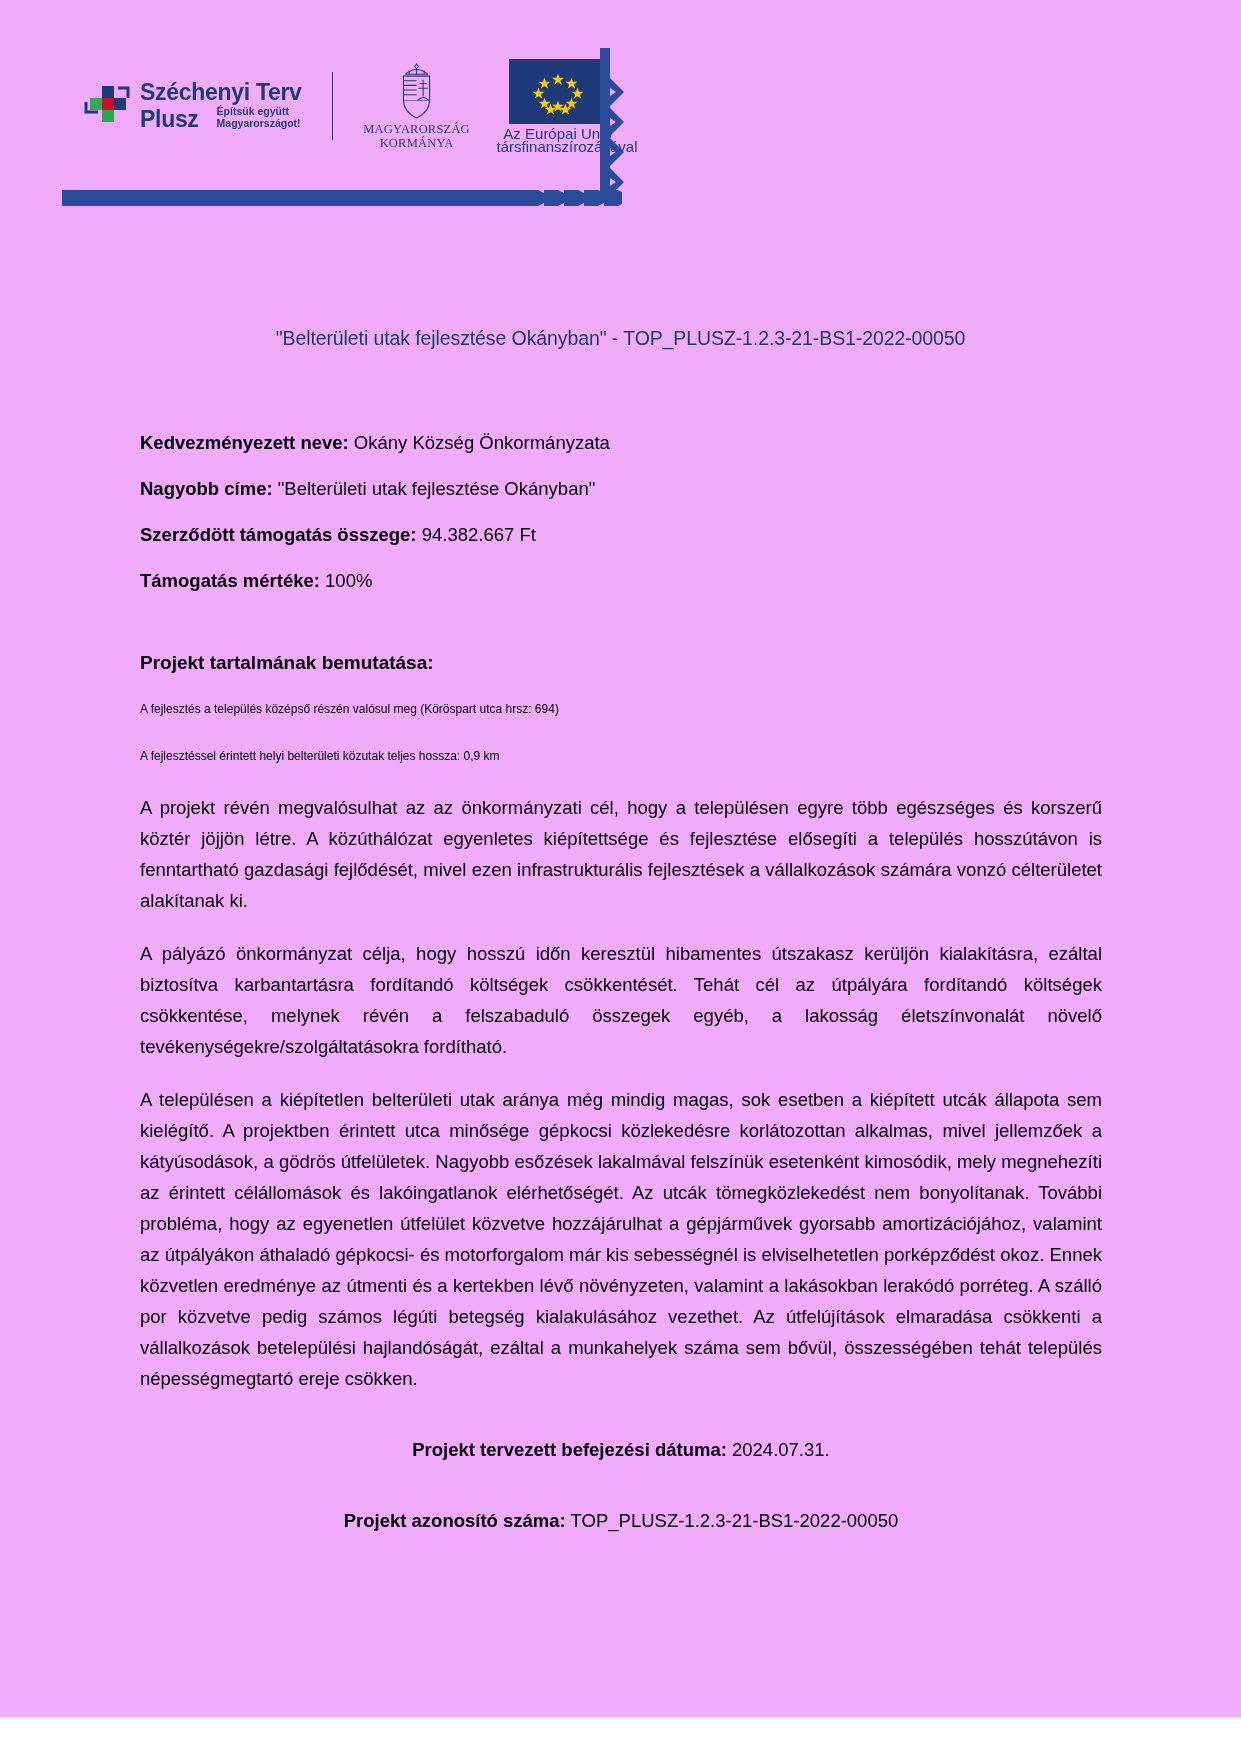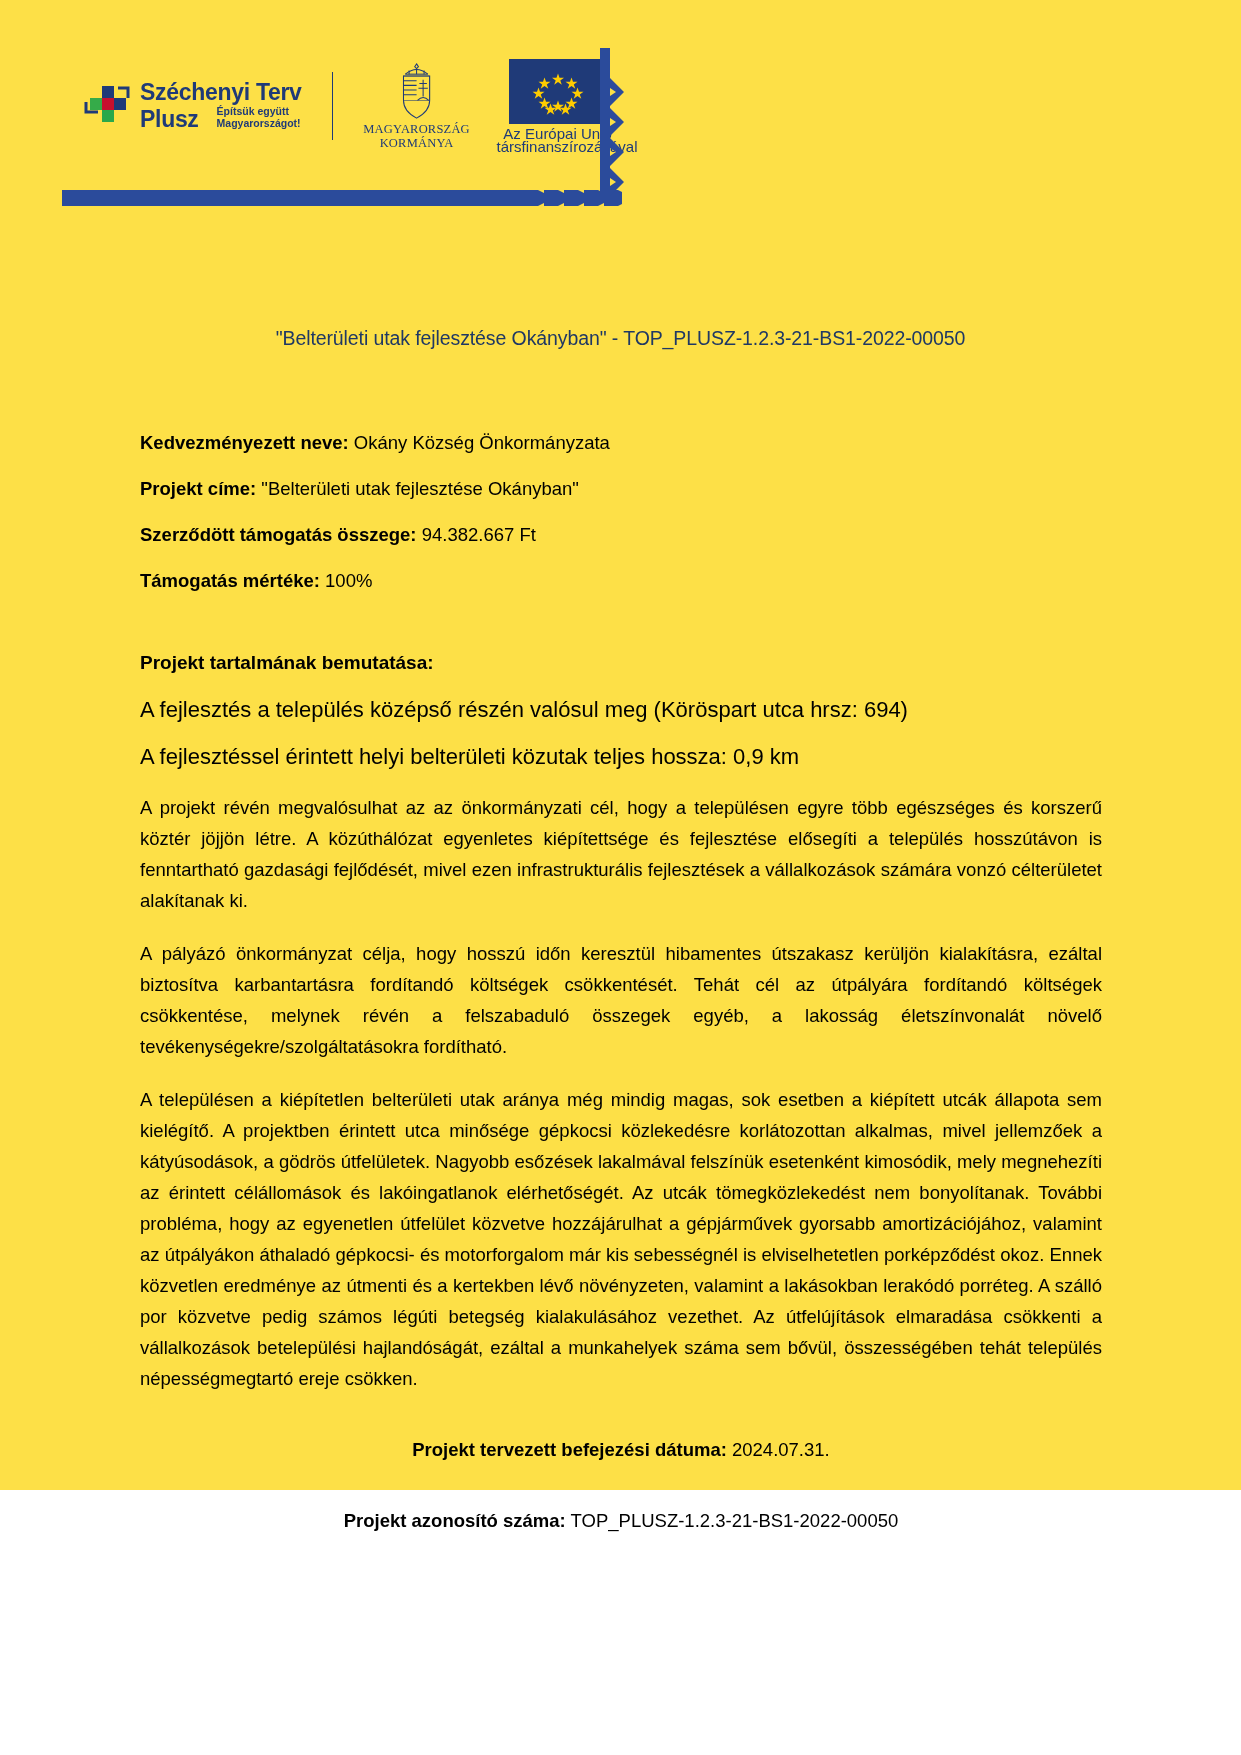--- a/index.html
+++ b/index.html
@@ -11,23 +11,23 @@
     width: 1241px;
     height: 1755px;
     font-family: "Liberation Sans", sans-serif;
     color: #000000;
     position: relative;
     overflow: hidden;
   }
 
   .page {
     width: 1241px;
-    height: 1490px;
+    height: 1717px;
     position: relative;
-    background: #fde047;
+    background: #f0abfc;
     box-sizing: border-box;
   }
 
   
   .header-banner {
     position: absolute;
     left: 62px;
     top: 48px;
     width: 560px;
     height: 158px;
@@ -191,21 +191,21 @@
   .spacer-md { height: 22px; }
 
   .sec-heading {
     font-size: 19px;
     font-weight: bold;
     line-height: 23px;
     margin-bottom: 24px;
   }
 
   .simple-line {
-    font-size: 22px;
+    font-size: 12px;
     line-height: 23px;
     margin-bottom: 24px;
   }
 
   p.para {
     font-size: 18.5px;
     line-height: 31px;
     text-align: justify;
     margin: 0 0 22px 0;
     hyphens: none;
@@ -333,21 +333,21 @@
 
   <div class="doc-title">"Belterületi utak fejlesztése Okányban" - TOP_PLUSZ-1.2.3-21-BS1-2022-00050</div>
 
   <div class="content">
 
     <div class="field-line">
       <span class="lbl">Kedvezményezett neve:</span><span> Okány Község Önkormányzata</span>
     </div>
 
     <div class="field-line">
-      <span class="lbl">Projekt címe:</span><span> "Belterületi utak fejlesztése Okányban"</span>
+      <span class="lbl">Nagyobb címe:</span><span> "Belterületi utak fejlesztése Okányban"</span>
     </div>
 
     <div class="field-line">
       <span class="lbl">Szerződött támogatás összege:</span><span> 94.382.667 Ft</span>
     </div>
 
     <div class="field-line">
       <span class="lbl">Támogatás mértéke:</span><span> 100%</span>
     </div>
 

